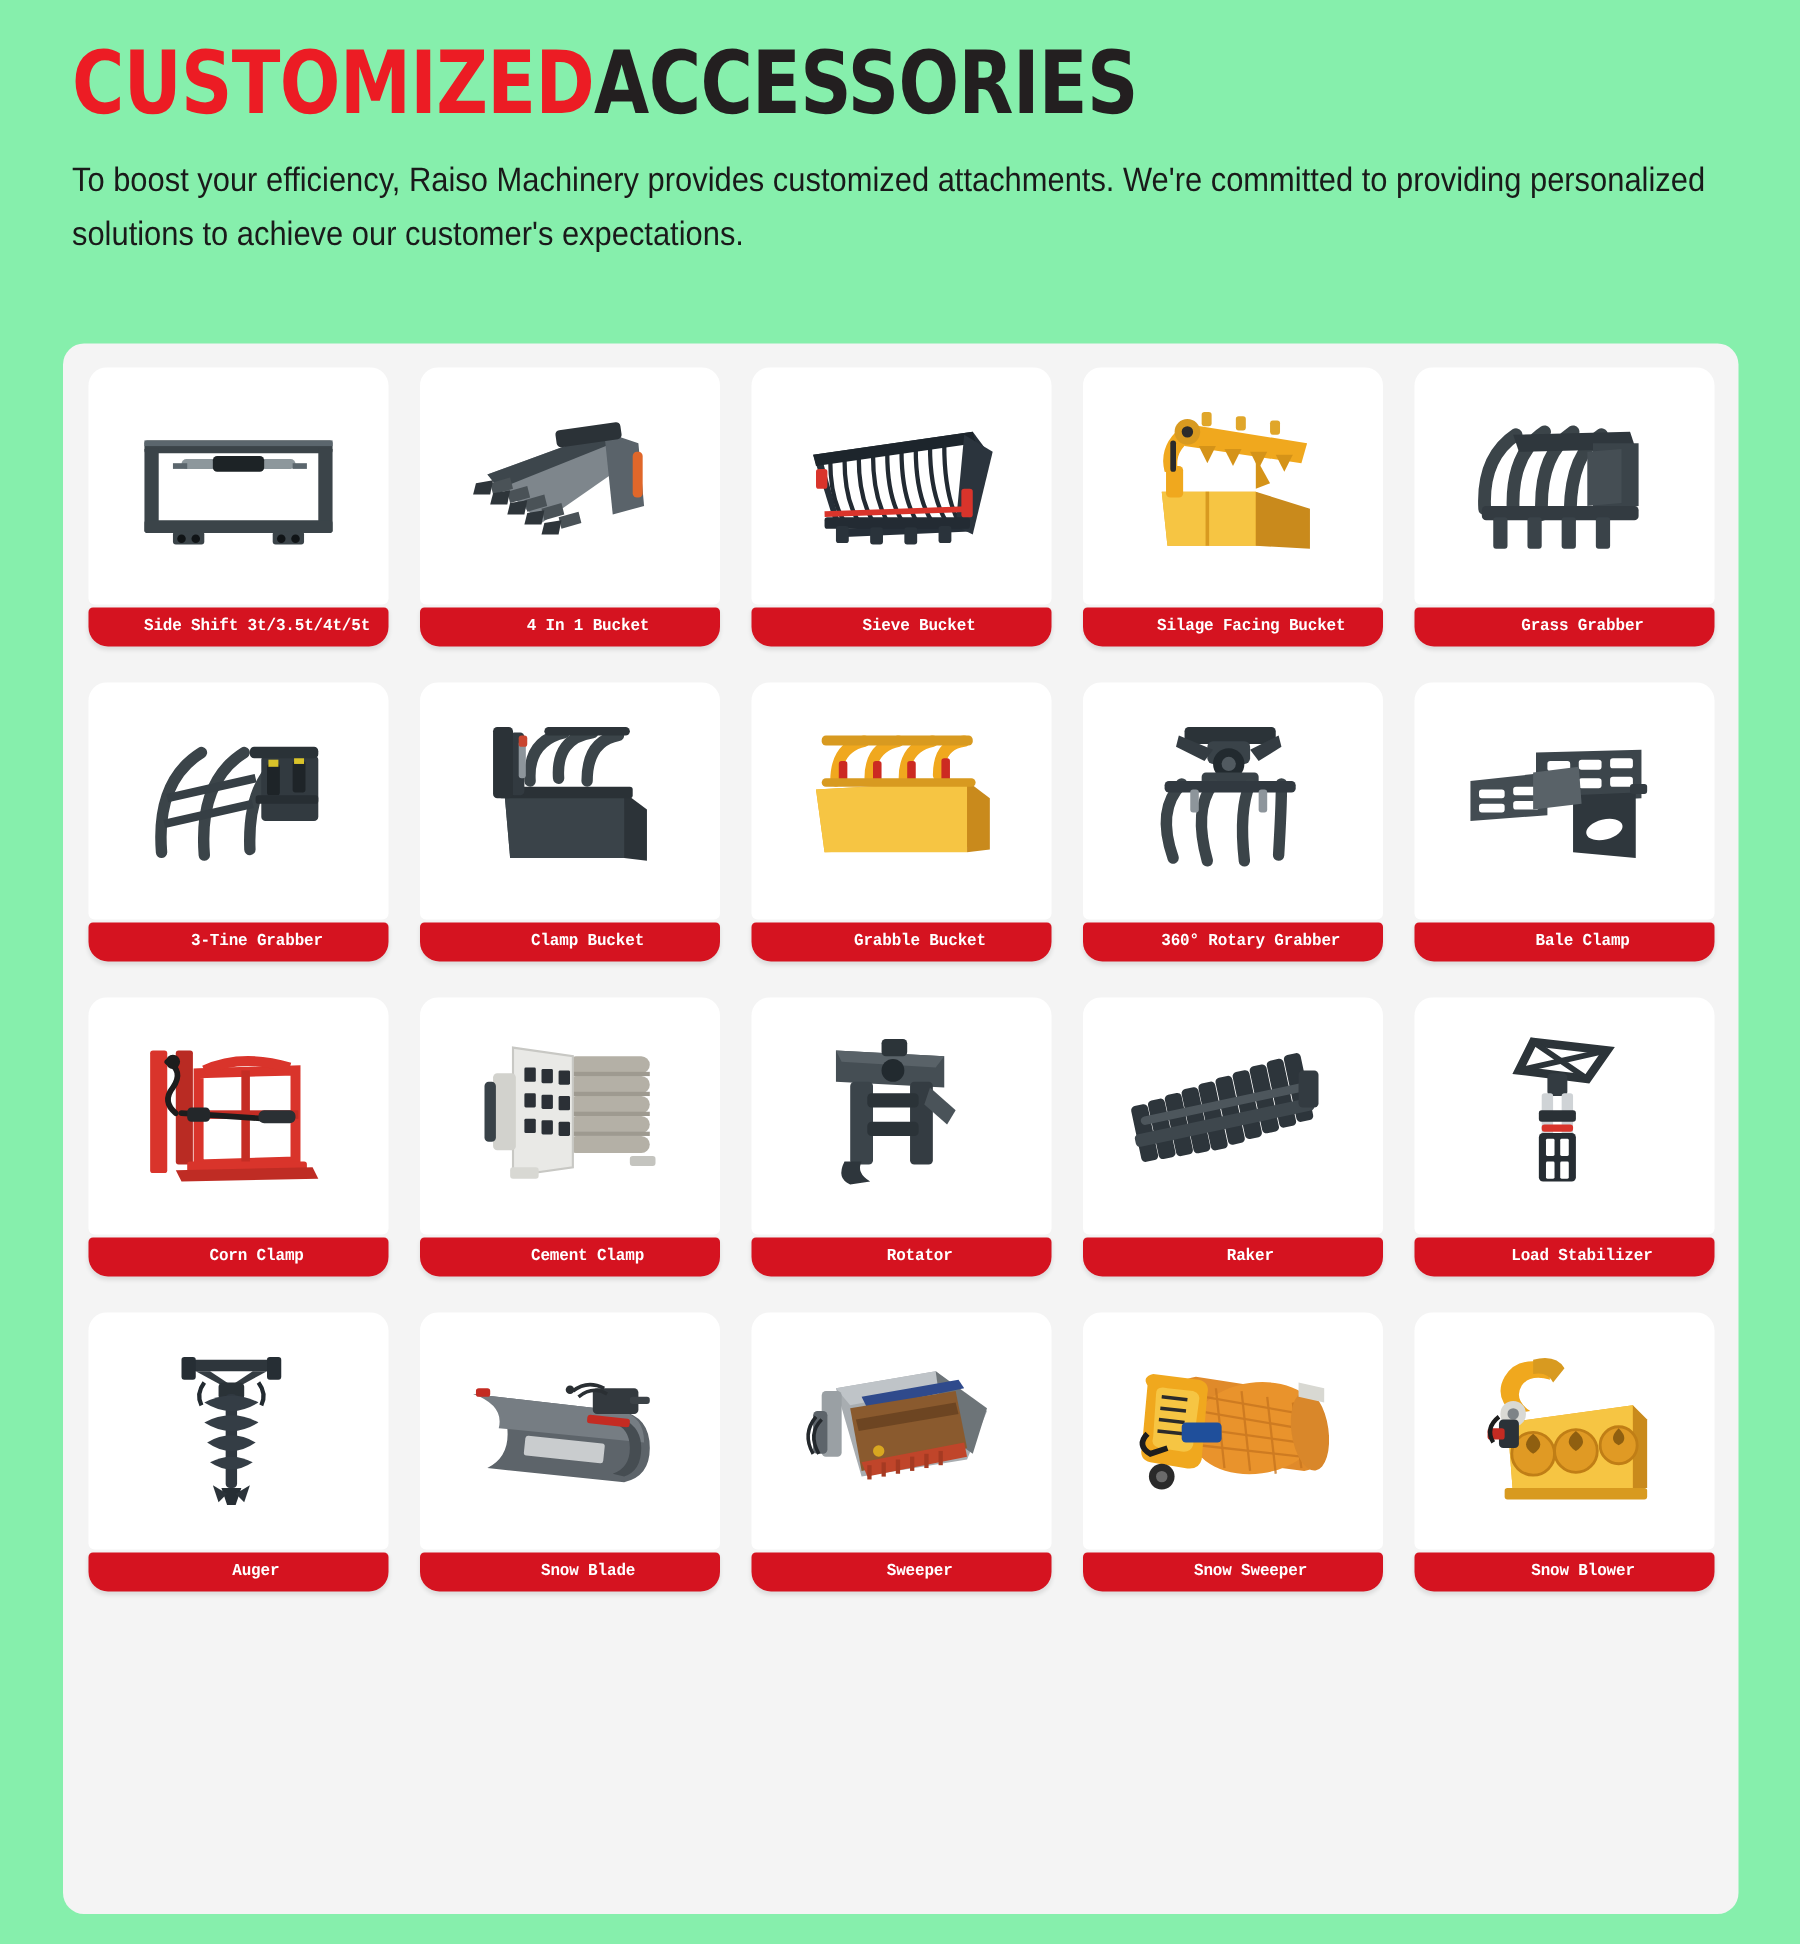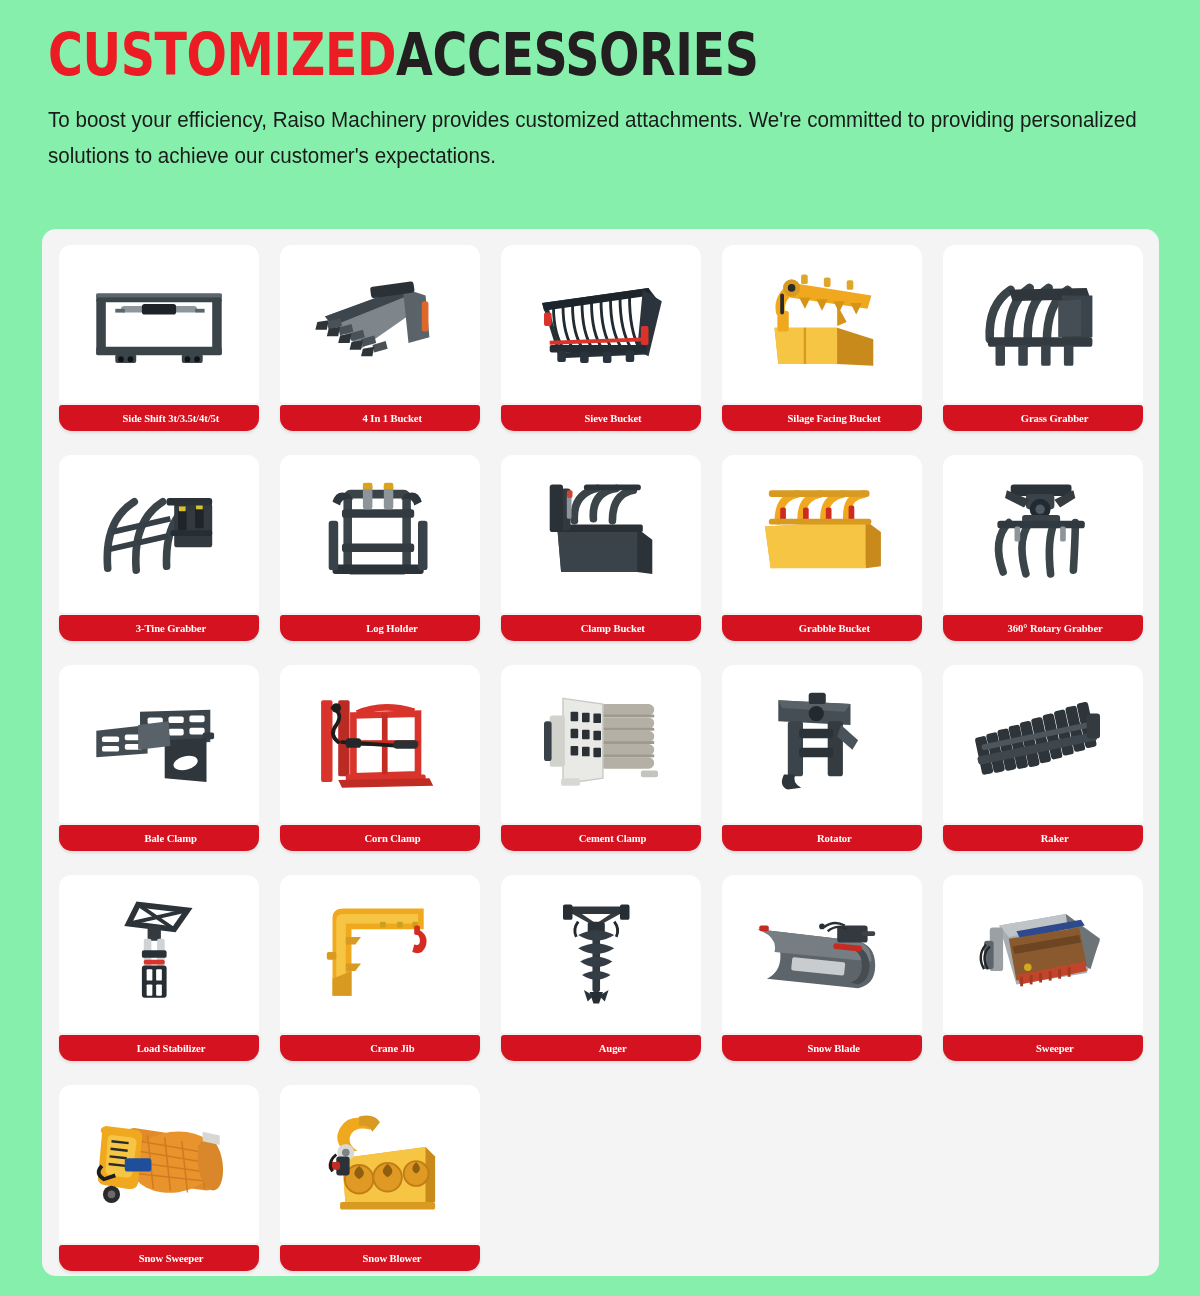--- a/index.html
+++ b/index.html
@@ -100,21 +100,21 @@
     width: 200px;
     height: 26px;
     margin-top: 2px;
     background: #d51320;
     border-radius: 3px 3px 13px 13px;
     box-shadow: 0 2px 3px rgba(0,0,0,0.10);
     display: flex;
     align-items: center;
     justify-content: center;
     color: #ffffff;
-    font-family: Liberation Serif, serif;
+    font-family: Liberation Mono, monospace;
     font-size: 11.2px;
     font-weight: 700;
     letter-spacing: -0.1px;
     white-space: nowrap;
     text-align: center;
     padding-left: 24px;
   }
   .card-label > span {
     display: block;
     transform: scaleX(0.95);
@@ -297,41 +297,20 @@
     <rect x="88" y="22" width="48" height="8" rx="3" fill="#2a3237"></rect>
             </svg>
           </div>
           <div class="card-label">
             <span>3-Tine Grabber</span>
           </div>
         </div>
         <div class="card">
           <div class="card-img-wrap">
             <svg width="152" height="114" viewBox="0 0 160 120">
-    <rect x="46" y="18" width="62" height="80" rx="3" fill="none" stroke="#3b4449" stroke-width="9"></rect>
-    <rect x="40" y="34" width="76" height="9" rx="3" fill="#333b41"></rect>
-    <rect x="40" y="70" width="76" height="9" rx="3" fill="#333b41"></rect>
-    <path d="M48 18 Q34 12 30 26 L38 30 Q40 20 52 24 Z" fill="#2e363c"></path>
-    <path d="M106 18 Q120 12 124 26 L116 30 Q114 20 102 24 Z" fill="#2e363c"></path>
-    <rect x="62" y="8" width="10" height="26" rx="3" fill="#8d959b"></rect>
-    <rect x="84" y="8" width="10" height="26" rx="3" fill="#8d959b"></rect>
-    <rect x="62" y="6" width="10" height="7" rx="2" fill="#d8a31e"></rect>
-    <rect x="84" y="6" width="10" height="7" rx="2" fill="#d8a31e"></rect>
-    <rect x="30" y="92" width="96" height="10" rx="3" fill="#2b3238"></rect>
-    <rect x="26" y="46" width="10" height="52" rx="3" fill="#394248"></rect>
-    <rect x="120" y="46" width="10" height="52" rx="3" fill="#394248"></rect>
-            </svg>
-          </div>
-          <div class="card-label">
-            <span>Log Holder</span>
-          </div>
-        </div>
-        <div class="card">
-          <div class="card-img-wrap">
-            <svg width="152" height="114" viewBox="0 0 160 120">
     <g fill="none" stroke="#3b4449" stroke-width="8" stroke-linecap="round">
       <path d="M52 46 Q50 18 76 12"></path>
                 <path d="M72 44 Q70 16 96 12"></path>
                 <path d="M92 46 Q92 18 114 14"></path>
     </g>
     <path d="M34 54 L118 54 L132 86 L132 100 L38 100 Z" fill="#454e54"></path>
     <path d="M34 54 L118 54 L118 100 L38 100 Z" fill="#3a4349"></path>
     <path d="M118 54 L134 66 L134 102 L118 100 Z" fill="#2c3338"></path>
     <rect x="30" y="50" width="94" height="8" rx="2" fill="#2a3136"></rect>
     <rect x="38" y="12" width="10" height="44" rx="3" fill="#323a40"></rect>
@@ -542,42 +521,20 @@
     <rect x="62" y="72" width="26" height="34" rx="3" fill="#262d33"></rect>
     <rect x="67" y="76" width="6" height="12" rx="1" fill="#ffffff"></rect>
     <rect x="77" y="76" width="6" height="12" rx="1" fill="#ffffff"></rect>
     <rect x="67" y="92" width="6" height="12" rx="1" fill="#ffffff"></rect>
     <rect x="77" y="92" width="6" height="12" rx="1" fill="#ffffff"></rect>
     <rect x="64" y="66" width="22" height="5" rx="2" fill="#d9342b"></rect>
             </svg>
           </div>
           <div class="card-label">
             <span>Load Stabilizer</span>
-          </div>
-        </div>
-        <div class="card">
-          <div class="card-img-wrap">
-            <svg width="152" height="114" viewBox="0 0 160 120">
-    <path d="M30 22 Q30 12 42 12 L126 12 L126 34 L50 34 L50 104 L30 104 Z" fill="#f0a81e"></path>
-    <path d="M34 24 Q34 18 42 18 L120 18 L120 28 L44 28 L44 100 L34 100 Z" fill="#f6c543"></path>
-    <rect x="24" y="58" width="10" height="8" rx="2" fill="#d89a20"></rect>
-    <path d="M30 86 L50 78 L50 104 L30 104 Z" fill="#d89a20"></path>
-    <path d="M44 42 L60 42 L54 50 L44 50 Z" fill="#d89a20"></path>
-    <path d="M44 70 L60 70 L54 78 L44 78 Z" fill="#d89a20"></path>
-    <g fill="#caa01c">
-      <rect x="80" y="26" width="6" height="6" rx="1"></rect>
-                <rect x="98" y="26" width="6" height="6" rx="1"></rect>
-      <rect x="114" y="26" width="6" height="6" rx="1"></rect>
-    </g>
-    <path d="M120 34 Q132 40 128 52 Q124 62 114 58 L116 50 Q122 52 122 46 Q122 40 116 38 Z" fill="#d42c22"></path>
-    <rect x="116" y="30" width="6" height="10" rx="2" fill="#d42c22"></rect>
-            </svg>
-          </div>
-          <div class="card-label">
-            <span>Crane Jib</span>
           </div>
         </div>
         <div class="card">
           <div class="card-img-wrap">
             <svg width="152" height="114" viewBox="0 0 160 120">
     <rect x="46" y="10" width="58" height="8" rx="3" fill="#2e363c"></rect>
     <rect x="40" y="8" width="10" height="16" rx="2" fill="#262e34"></rect>
     <rect x="100" y="8" width="10" height="16" rx="2" fill="#262e34"></rect>
     <path d="M50 18 L72 30 L78 30 L60 18 Z" fill="#343c42"></path>
     <path d="M100 18 L78 30 L72 30 L90 18 Z" fill="#343c42"></path>

